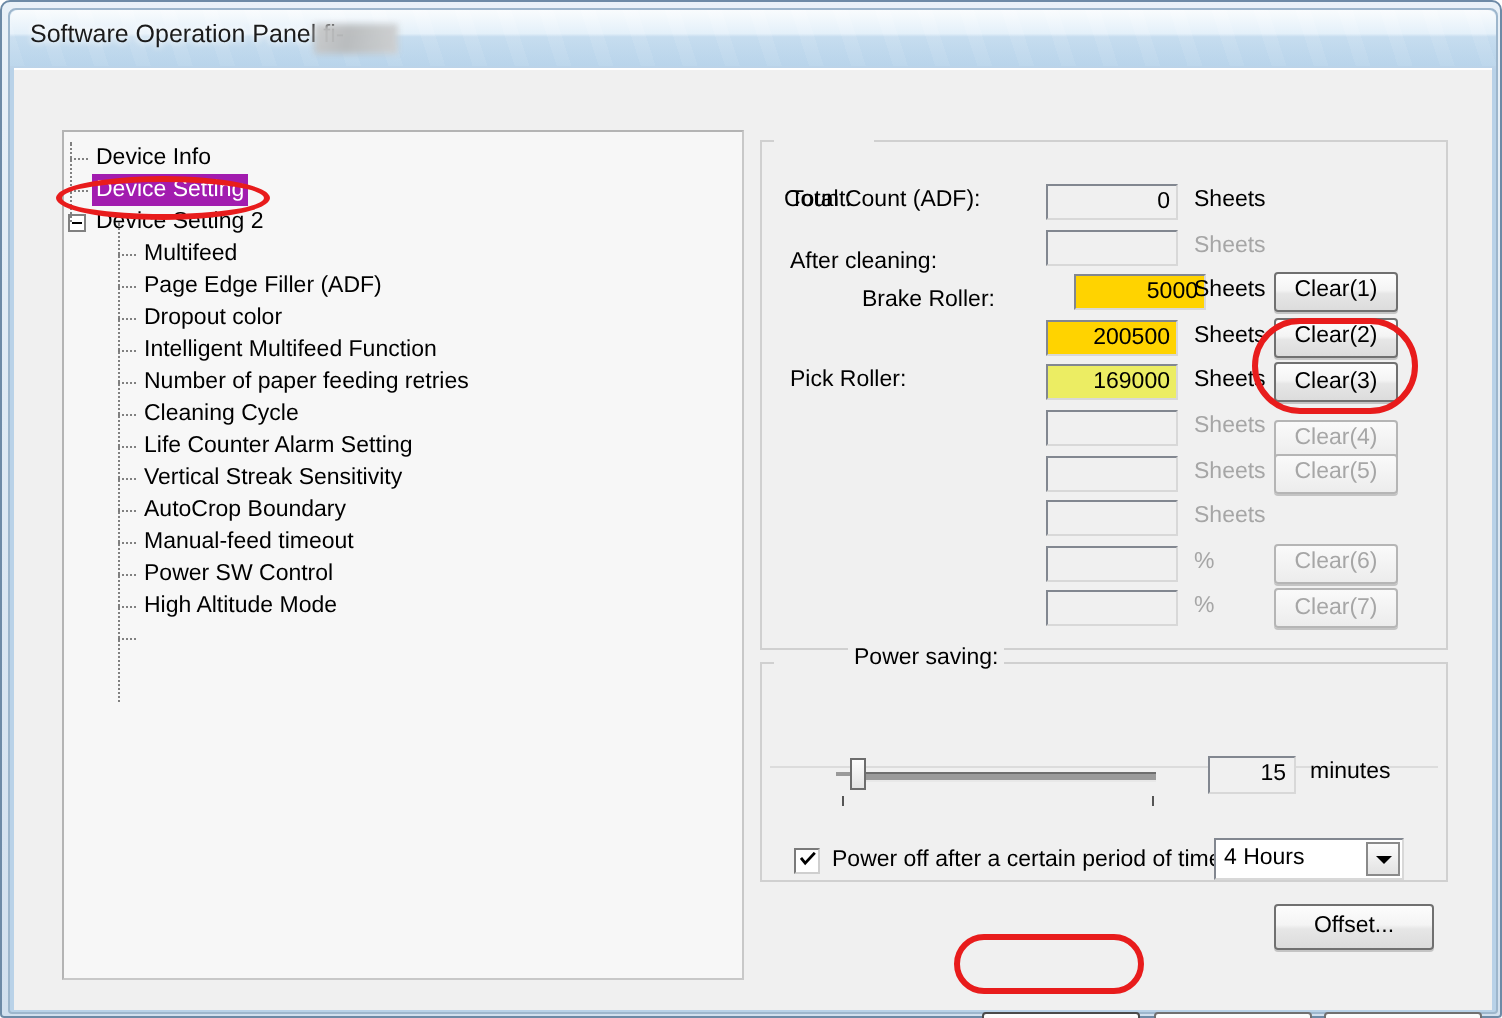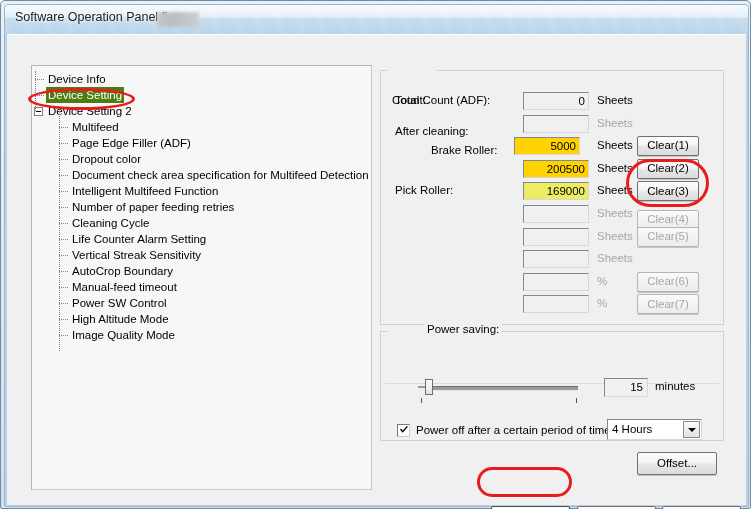--- a/index.html
+++ b/index.html
@@ -94,21 +94,21 @@
     height: 16px;
     line-height: 16px;
     font-size: 11.5px;
     color: #000;
     white-space: nowrap;
   }
   .tnode .lbl { position: relative; display: inline-block; padding: 0 2px; }
   .tnode.root { padding-left: 14px; }
   .tnode.child { padding-left: 38px; }
   .tnode.selected .lbl {
-    background: #4d7c0f;
+    background: #a21caf;
     color: #ffffff;
   }
   
   .dots-h {
     position: absolute;
     height: 1px;
     border-top: 1px dotted #808080;
   }
   .dots-v {
     position: absolute;
@@ -351,48 +351,47 @@
   <div id="client">
 
     <div id="treepanel">
       <div id="tree-inner" style="position:absolute;left:0;top:5px;width:100%;">
           <div class="tnode root"><div class="dots-h" style="left: 3px; top: 8px; width: 9px;"></div><span class="lbl">Device Info</span></div>
           <div class="tnode root selected"><div class="dots-h" style="left: 3px; top: 8px; width: 9px;"></div><span class="lbl">Device Setting</span></div>
           <div class="tnode root"><div class="expander"></div><span class="lbl">Device Setting 2</span></div>
           <div class="tnode child"><div class="dots-h" style="left: 27px; top: 8px; width: 9px;"></div><span class="lbl">Multifeed</span></div>
           <div class="tnode child"><div class="dots-h" style="left: 27px; top: 8px; width: 9px;"></div><span class="lbl">Page Edge Filler (ADF)</span></div>
           <div class="tnode child"><div class="dots-h" style="left: 27px; top: 8px; width: 9px;"></div><span class="lbl">Dropout color</span></div>
-          <div class="tnode child"><div class="dots-h" style="left: 27px; top: 8px; width: 9px;"></div><span class="lbl">Document check area specification for Multifeed Detection</span></div>
           <div class="tnode child"><div class="dots-h" style="left: 27px; top: 8px; width: 9px;"></div><span class="lbl">Intelligent Multifeed Function</span></div>
           <div class="tnode child"><div class="dots-h" style="left: 27px; top: 8px; width: 9px;"></div><span class="lbl">Number of paper feeding retries</span></div>
           <div class="tnode child"><div class="dots-h" style="left: 27px; top: 8px; width: 9px;"></div><span class="lbl">Cleaning Cycle</span></div>
           <div class="tnode child"><div class="dots-h" style="left: 27px; top: 8px; width: 9px;"></div><span class="lbl">Life Counter Alarm Setting</span></div>
           <div class="tnode child"><div class="dots-h" style="left: 27px; top: 8px; width: 9px;"></div><span class="lbl">Vertical Streak Sensitivity</span></div>
           <div class="tnode child"><div class="dots-h" style="left: 27px; top: 8px; width: 9px;"></div><span class="lbl">AutoCrop Boundary</span></div>
           <div class="tnode child"><div class="dots-h" style="left: 27px; top: 8px; width: 9px;"></div><span class="lbl">Manual-feed timeout</span></div>
           <div class="tnode child"><div class="dots-h" style="left: 27px; top: 8px; width: 9px;"></div><span class="lbl">Power SW Control</span></div>
           <div class="tnode child"><div class="dots-h" style="left: 27px; top: 8px; width: 9px;"></div><span class="lbl">High Altitude Mode</span></div>
-          <div class="tnode child"><div class="dots-h" style="left: 27px; top: 8px; width: 9px;"></div><span class="lbl">Image Quality Mode</span></div>
+          <div class="tnode child"><div class="dots-h" style="left: 27px; top: 8px; width: 9px;"></div></div>
           <div class="dots-v" style="left: 3px; top: 0px; height: 40px;"></div>
           <div class="dots-v" style="left: 27px; top: 40px; height: 240px;"></div>
         </div>
     </div>
 
     <div class="groupbox" id="gb-count" style="left:373px; top:35px; width:344px; height:255px;">
       <div class="gb-top-left" style="left:0; width:6px;"></div>
       <div class="gb-top-right" style="left:56px; right:0;"></div>
       <div class="gb-title" style="left:8px;margin-top:32px;">Count:</div>
       <div id="count-rows" style="position:absolute;left:0;top:0;right:0;bottom:0;">
           <div class="rowlabel" style="left: 14px; top: 24px;">Total Count (ADF):</div>
           <div class="numfield" style="left: 142px; top: 22px;">0</div>
           <div class="unit" style="left: 216px; top: 24px;">Sheets</div>
           <div class="numfield" style="left: 142px; top: 44.6px;"></div>
           <div class="unit disabled" style="left: 216px; top: 46.6px;">Sheets</div>
           <div class="rowlabel" style="left: 14px; top: 55px; text-align: right;">After cleaning:</div>
-          <div class="numfield gold" style="left: 133px; top: 67.2px;">5000</div>
+          <div class="numfield gold" style="left: 156px; top: 67.2px;">5000</div>
           <div class="unit" style="left: 216px; top: 69.2px;">Sheets</div>
           <div class="btn" style="left: 256px; top: 66.2px; width: 62px; height: 20px;">Clear(1)</div>
           <div class="rowlabel" style="left: 14px; top: 74px; margin-left: 36px;">Brake Roller:</div>
           <div class="numfield gold" style="left: 142px; top: 89.8px;">200500</div>
           <div class="unit" style="left: 216px; top: 91.8px;">Sheets</div>
           <div class="btn" style="left: 256px; top: 88.8px; width: 62px; height: 20px;">Clear(2)</div>
           <div class="rowlabel" style="left: 14px; top: 114.4px;">Pick Roller:</div>
           <div class="numfield yellow" style="left: 142px; top: 112.4px;">169000</div>
           <div class="unit" style="left: 216px; top: 114.4px;">Sheets</div>
           <div class="btn" style="left: 256px; top: 111.4px; width: 62px; height: 20px;">Clear(3)</div>

